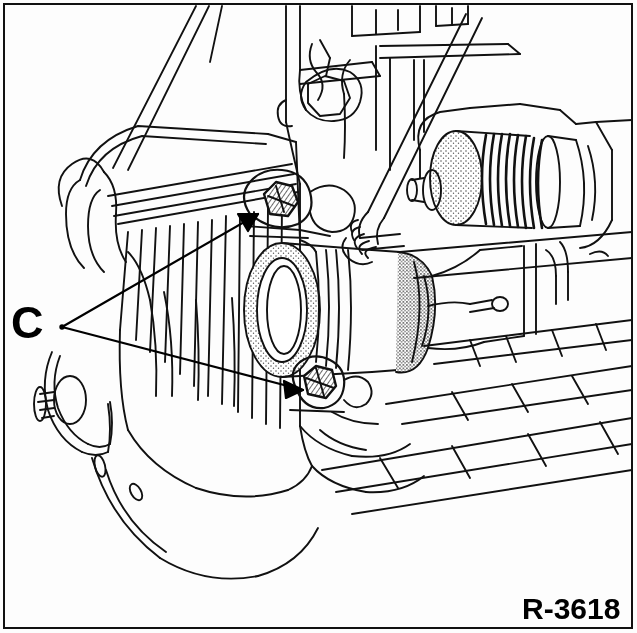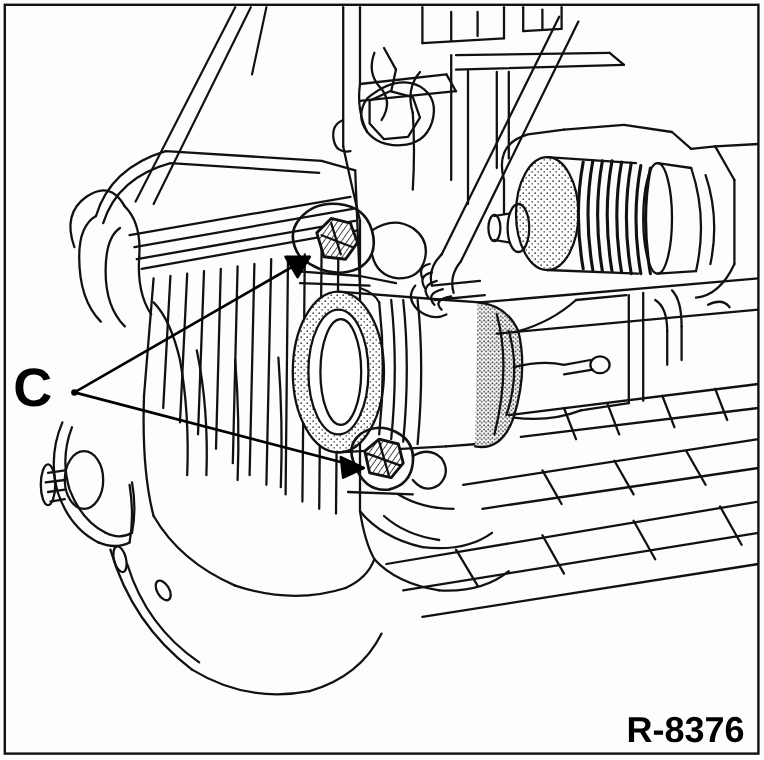--- a/index.html
+++ b/index.html
@@ -353,15 +353,15 @@
         <circle cx="62" cy="327" r="1.6"></circle>
       </g>
 
     </g>
   </svg>
 
   <div id="figure-border"></div>
 
   <div class="callout-text" id="callout-c">C</div>
 
-  <div class="callout-text" id="figure-number">R-8376</div>
+  <div class="callout-text" id="figure-number">R-3618</div>
 
 </div>
 
 </body></html>

